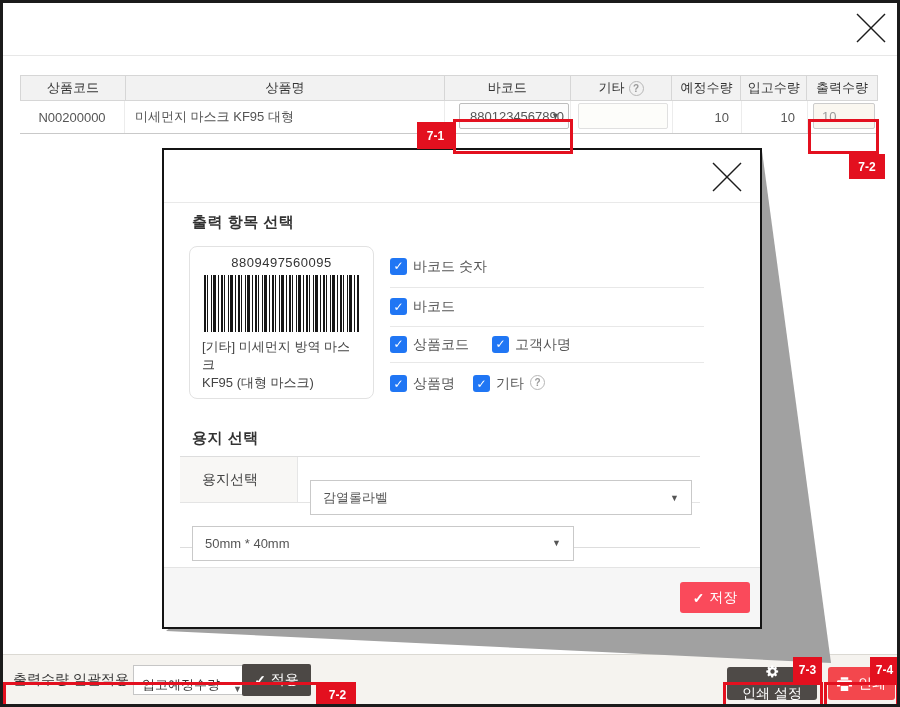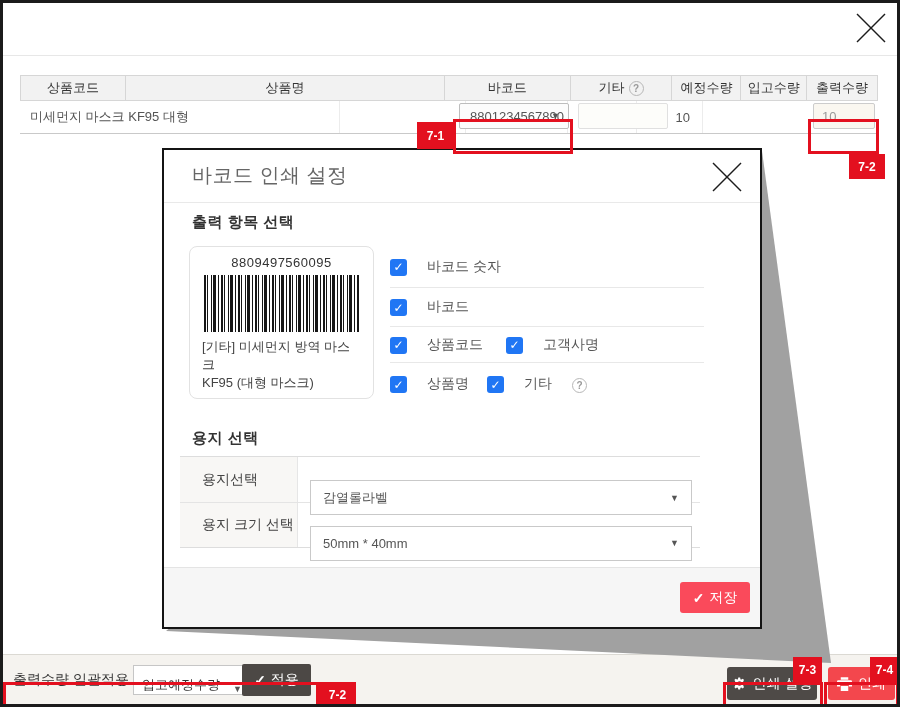--- a/index.html
+++ b/index.html
@@ -71,21 +71,21 @@
                #161616 3px,#161616 4px,#fff 4px,#fff 7px,
                #161616 7px,#161616 8px,#fff 8px,#fff 9px,
                #161616 9px,#161616 12px,#fff 12px,#fff 14px,
                #161616 14px,#161616 15px,#fff 15px,#fff 17px); }
   .pv-text { margin:6px 10px 0 12px; font-size:13px; line-height:18px; color:#444; }
 
   .checks { position:absolute; left:226px; top:96px; width:314px; }
   .chk-row { display:flex; align-items:center; border-bottom:1px solid #e8e8e8; }
   .chk-row.r1 { height:42px; } .chk-row.r2 { height:39px; } .chk-row.r3 { height:36px; }
   .chk-row.r4 { height:42px; border-bottom:none; }
-  .chk-item { display:flex; align-items:flex-end; gap:20px; cursor:pointer; }
+  .chk-item { display:flex; align-items:flex-start; gap:6px; cursor:pointer; }
   .chk-item.second3 { margin-left:23px; } .chk-item.second4 { margin-left:18px; }
   .cb { width:17px; height:17px; background:#2076f4; border-radius:3px; color:#fff;
         display:flex; align-items:center; justify-content:center; font-size:12px;
         font-weight:bold; }
   .cb::after { content:"✓"; }
   .chk-label { font-size:14px; color:#555; }
 
   .settings { position:absolute; left:16px; top:306px; width:520px;
               border-top:1px solid #ddd; border-bottom:1px solid #ddd; }
   .set-row { display:flex; height:45px; }
@@ -113,21 +113,21 @@
                 align-items:center; font-size:14px; color:#333; }
   .bulk-select { position:absolute; left:130px; top:10px; width:116px; height:30px;
                  background:#fff; border:1px solid #c6c6c6; display:flex; align-items:flex-end;
                  padding-left:8px; font-size:13px; color:#333; cursor:pointer; }
   .bulk-select .caret { position:absolute; right:6px; font-size:9px; color:#555; }
   .apply-btn { position:absolute; left:239px; top:9px; width:69px; height:32px;
                background:#4c4845; border:none; border-radius:2px; color:#fff; font-size:14px;
                display:flex; align-items:center; justify-content:center; gap:5px; cursor:pointer; }
   .ps-btn { position:absolute; left:724px; top:12px; width:90px; height:33px;
             background:#4e4a47; border:none; border-radius:3px; color:#fff; font-size:14px;
-            display:flex; align-items:center; justify-content:center; gap:6px; cursor:pointer; }
+            display:flex; align-items:center; justify-content:center; gap:6px; cursor:pointer;flex-direction:column; }
   .print-btn { position:absolute; left:825px; top:12px; width:67px; height:33px;
                background:#f3474d; border:none; border-radius:3px; color:#fff; font-size:14px;
                display:flex; align-items:center; justify-content:center; gap:6px; cursor:pointer; }
 
   
   .anno { position:absolute; z-index:40; pointer-events:none;margin-top:21px; }
   .badge { background:#e3101f; color:#fff; font-size:12px; font-weight:bold;
            display:flex; align-items:center; justify-content:center; }
   .outline { border:3px solid #e3101f; }
   .a-b71 { left:414px; top:98px; width:37px; height:27px; }
@@ -161,20 +161,21 @@
       <div class="hcell c3">바코드</div>
       <div class="hcell c4">
         <span>기타</span>
         <span class="help-icon">?</span>
       </div>
       <div class="hcell c5">예정수량</div>
       <div class="hcell c6">입고수량</div>
       <div class="hcell c7">출력수량</div>
     </div>
     <div class="drow">
+      <div class="dcell c1 center">N00200000</div>
       <div class="dcell c2 pl10">미세먼지 마스크 KF95 대형</div>
       <div class="dcell c3"></div>
       <div class="dcell c4"></div>
       <div class="dcell c5 right">10</div>
       <div class="dcell c6 right">10</div>
       <div class="dcell c7"></div>
     </div>
   </div>
 
   <div class="bc-select">
@@ -182,21 +183,20 @@
     <span class="caret">▼</span>
   </div>
   <input class="etc-input" value="" style="">
   <input class="pq-input" value="10" style="">
 
   <svg class="shadow-svg">
     <polygon points="759,148 828,660 163,628" fill="#a1a1a1"></polygon>
   </svg>
 
   <div class="modal">
-    <div class="m-title">바코드 인쇄 설정</div>
     <div class="m-close">
       <svg width="42" height="42" viewBox="0 0 42 42">
           <line x1="7" y1="7" x2="35" y2="35" stroke="#1c1c1c" stroke-width="1.4"></line>
           <line x1="35" y1="7" x2="7" y2="35" stroke="#1c1c1c" stroke-width="1.4"></line>
         </svg>
     </div>
     <div class="m-sep"></div>
 
     <div class="m-h2 out">출력 항목 선택</div>
 
@@ -251,21 +251,20 @@
       <div class="set-row">
         <div class="set-label">용지선택</div>
         <div class="set-value">
           <div class="dd">
             <span>감열롤라벨</span>
             <span class="caret">▼</span>
           </div>
         </div>
       </div>
       <div class="set-row">
-        <div class="set-label">용지 크기 선택</div>
         <div class="set-value">
           <div class="dd">
             <span>50mm * 40mm</span>
             <span class="caret">▼</span>
           </div>
         </div>
       </div>
     </div>
 
     <div class="m-footer">

